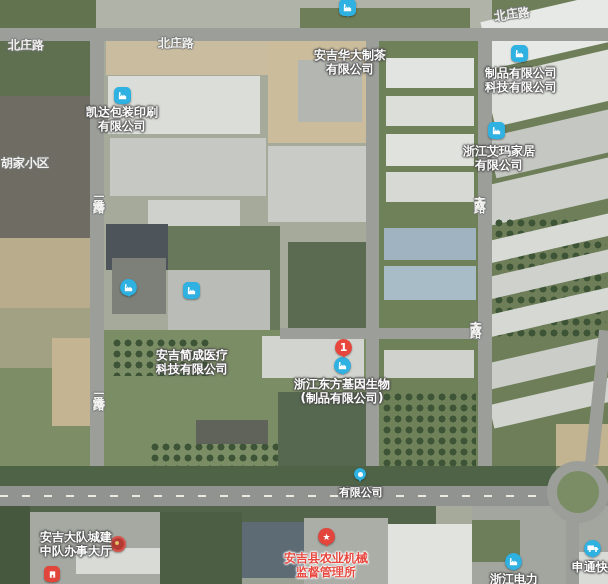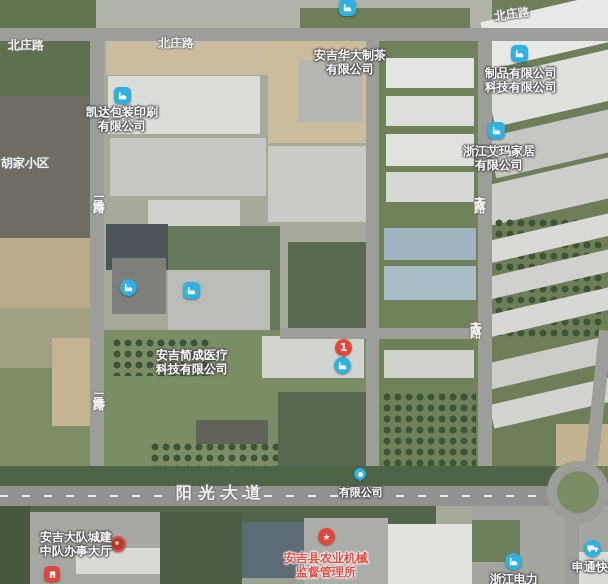--- a/index.html
+++ b/index.html
@@ -146,21 +146,20 @@
   <div class="p" style="left:566px;top:519px;width:13px;height:65px;background:#9b9e99;z-index:7;"></div>
   <div class="roundabout" style="left:547px;top:461px;z-index:8;"></div>
 
   <div class="rlabel" style="left:8px;top:37px;">北庄路</div>
   <div class="rlabel" style="left:158px;top:35px;">北庄路</div>
   <div class="rlabel" style="left:494px;top:6px;transform:rotate(-8deg);">北庄路</div>
   <div class="vlabel" style="left:90px;top:186px;">三港路</div>
   <div class="vlabel" style="left:90px;top:383px;">三港路</div>
   <div class="vlabel" style="left:471px;top:186px;">齐云路</div>
   <div class="vlabel" style="left:467px;top:311px;">齐云路</div>
-  <div class="rlabel avenue" style="left:176px;top:483px;">阳光大道</div>
   <div class="rlabel" style="left:1px;top:155px;">胡家小区</div>
 
   <div class="poi-blue" style="left:348px;top:8px;">
     <svg width="11" height="11" viewBox="0 0 12 12">
         <path d="M2 10V5l2.5 1.8V5L7 6.8V5l3 2v3z" fill="#fff"></path>
         <rect x="2.2" y="2.3" width="1.6" height="3.2" fill="#fff"></rect>
       </svg>
   </div>
   <div class="plabel" style="left:350px;top:18px;margin-top:30px;">
     <span>安吉华大制茶</span><br>
@@ -219,20 +218,24 @@
   </div>
 
   <div class="pin-red" style="left:344px;top:347px;">
     <span>1</span>
   </div>
   <div class="poi-blue round" style="left:343px;top:366px;">
     <svg width="11" height="11" viewBox="0 0 12 12">
         <path d="M2 10V5l2.5 1.8V5L7 6.8V5l3 2v3z" fill="#fff"></path>
         <rect x="2.2" y="2.3" width="1.6" height="3.2" fill="#fff"></rect>
       </svg>
+  </div>
+  <div class="plabel" style="left:342px;top:377px;">
+    <span>浙江东方基因生物</span><br>
+    <span>(制品有限公司)</span>
   </div>
 
   <div class="pin-dot" style="left:360px;top:474px;"></div>
   <div class="plabel small" style="left:361px;top:487px;">
     <span>有限公司</span>
   </div>
 
   <div class="pin-red pin-star" style="left:327px;top:536px;">
     <span>★</span>
   </div>

